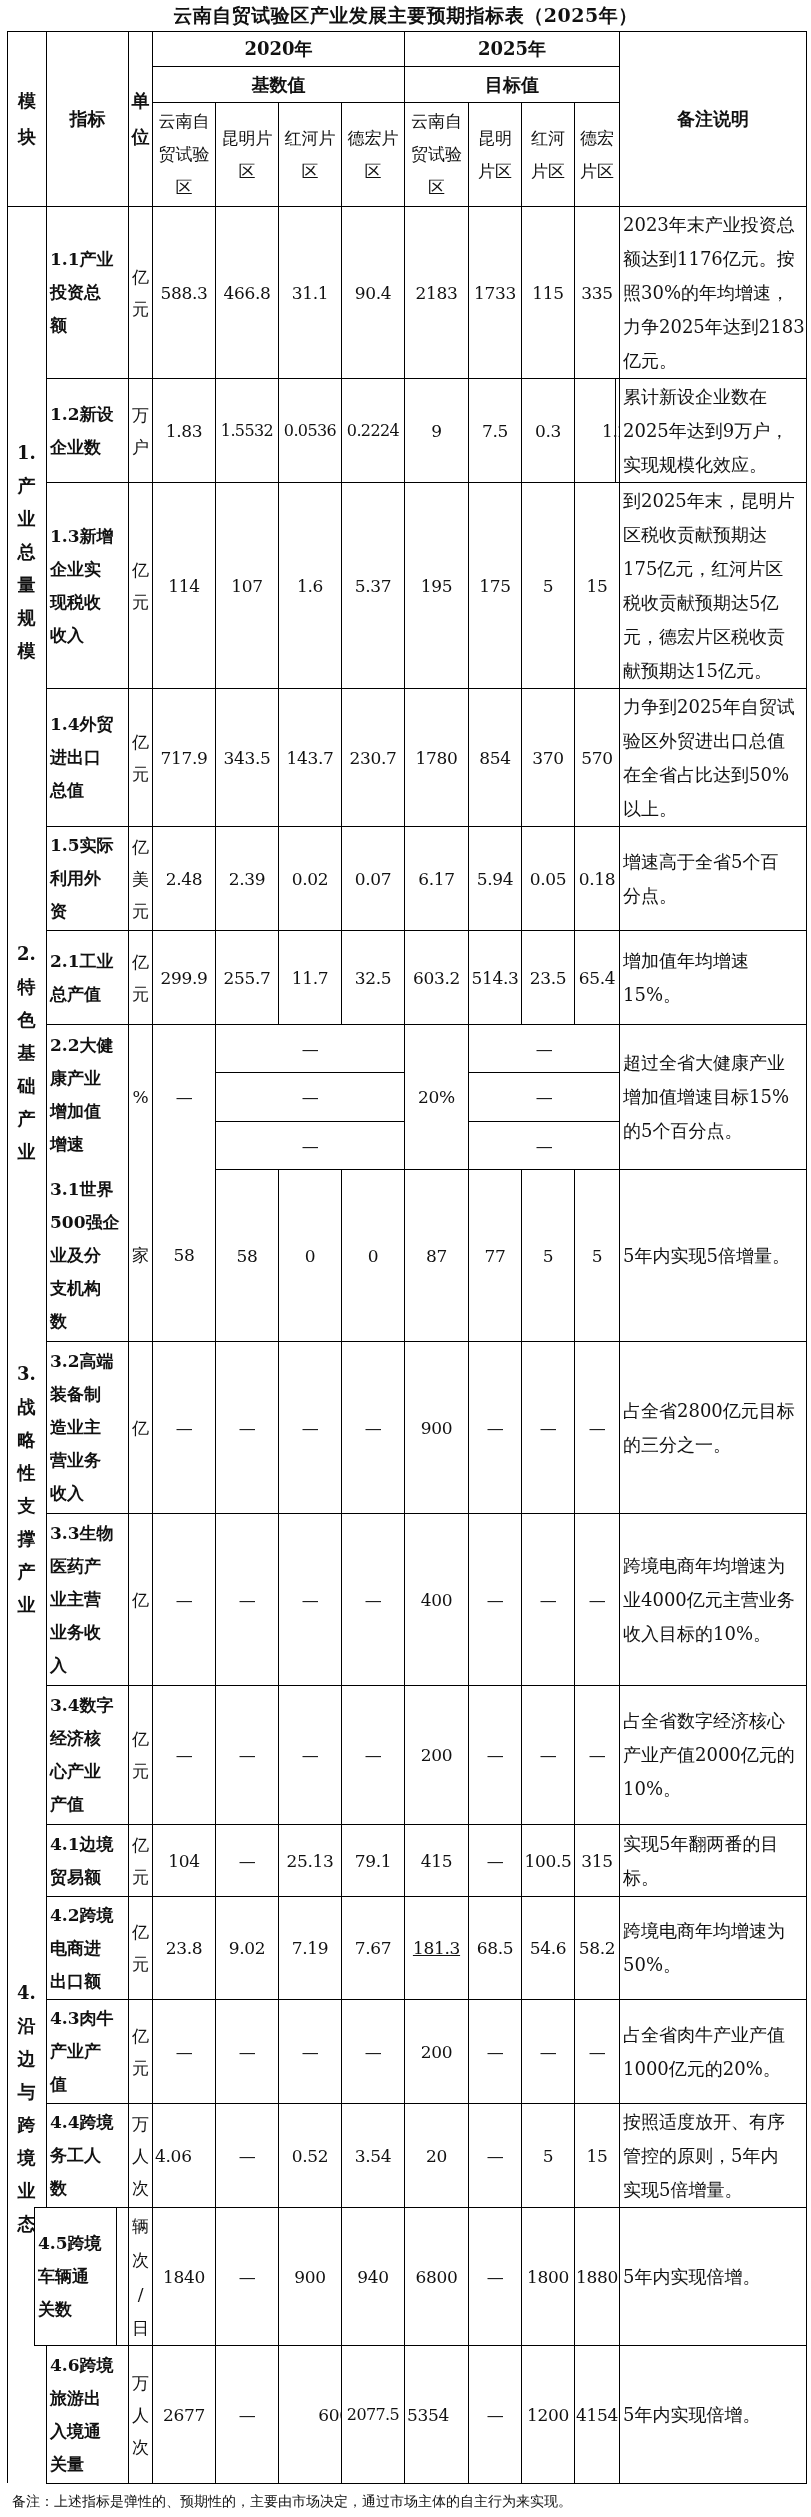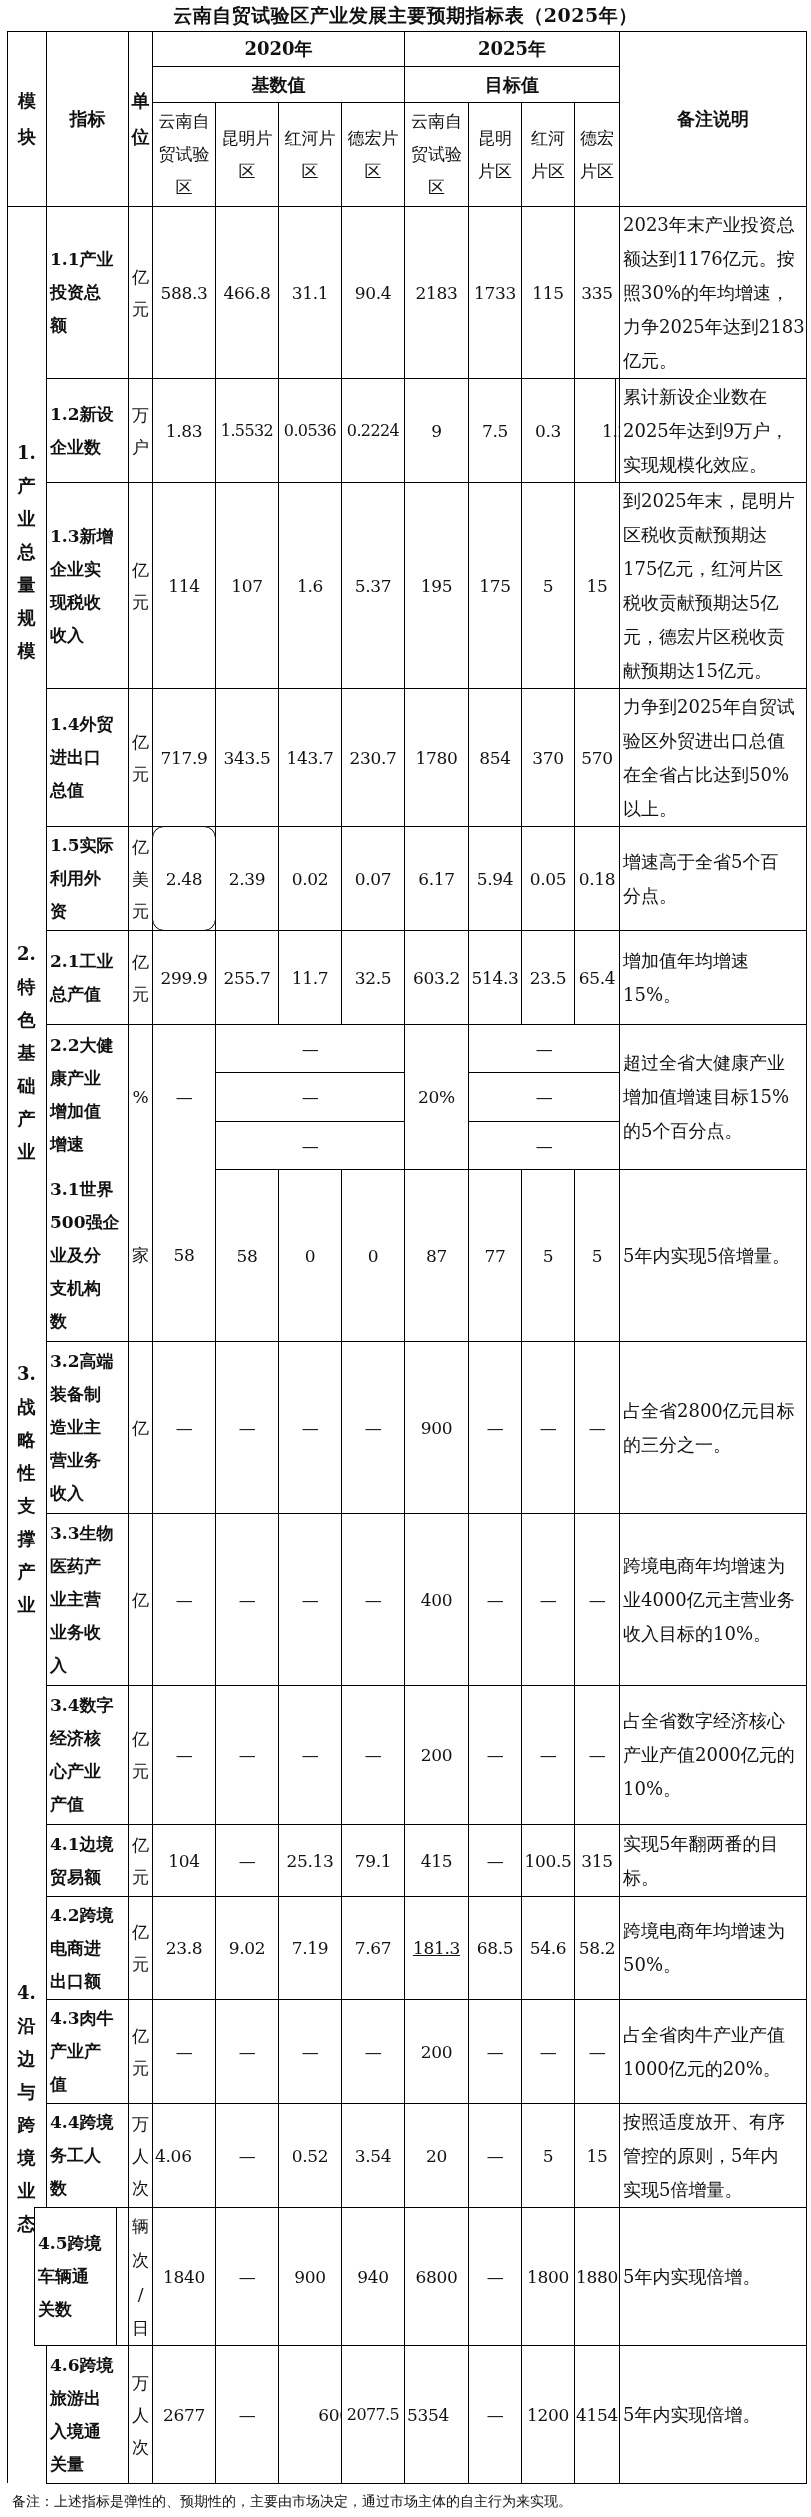--- a/index.html
+++ b/index.html
@@ -171,21 +171,21 @@
 以上。</div>
 </div>
 
 <div>
 <div class="c ind" style="left:46px;top:826px;width:83px;height:105px;">1.5实际
 利用外
 资</div>
 <div class="c unit" style="left:128px;top:826px;width:25px;height:105px;">亿
 美
 元</div>
-<div class="c val" style="left:152px;top:826px;width:64px;height:105px;border-radius:12px;">2.48</div>
+<div class="c val" style="left:152px;top:826px;width:64px;height:105px;">2.48</div>
 <div class="c val" style="left:215px;top:826px;width:64px;height:105px;">2.39</div>
 <div class="c val" style="left:278px;top:826px;width:64px;height:105px;">0.02</div>
 <div class="c val" style="left:341px;top:826px;width:64px;height:105px;">0.07</div>
 <div class="c val" style="left:404px;top:826px;width:65px;height:105px;">6.17</div>
 <div class="c val" style="left:468px;top:826px;width:54px;height:105px;">5.94</div>
 <div class="c val" style="left:521px;top:826px;width:54px;height:105px;">0.05</div>
 <div class="c val" style="left:574px;top:826px;width:46px;height:105px;">0.18</div>
 <div class="c rm" style="left:619px;top:826px;width:188px;height:105px;">增速高于全省5个百
 分点。</div>
 </div>

